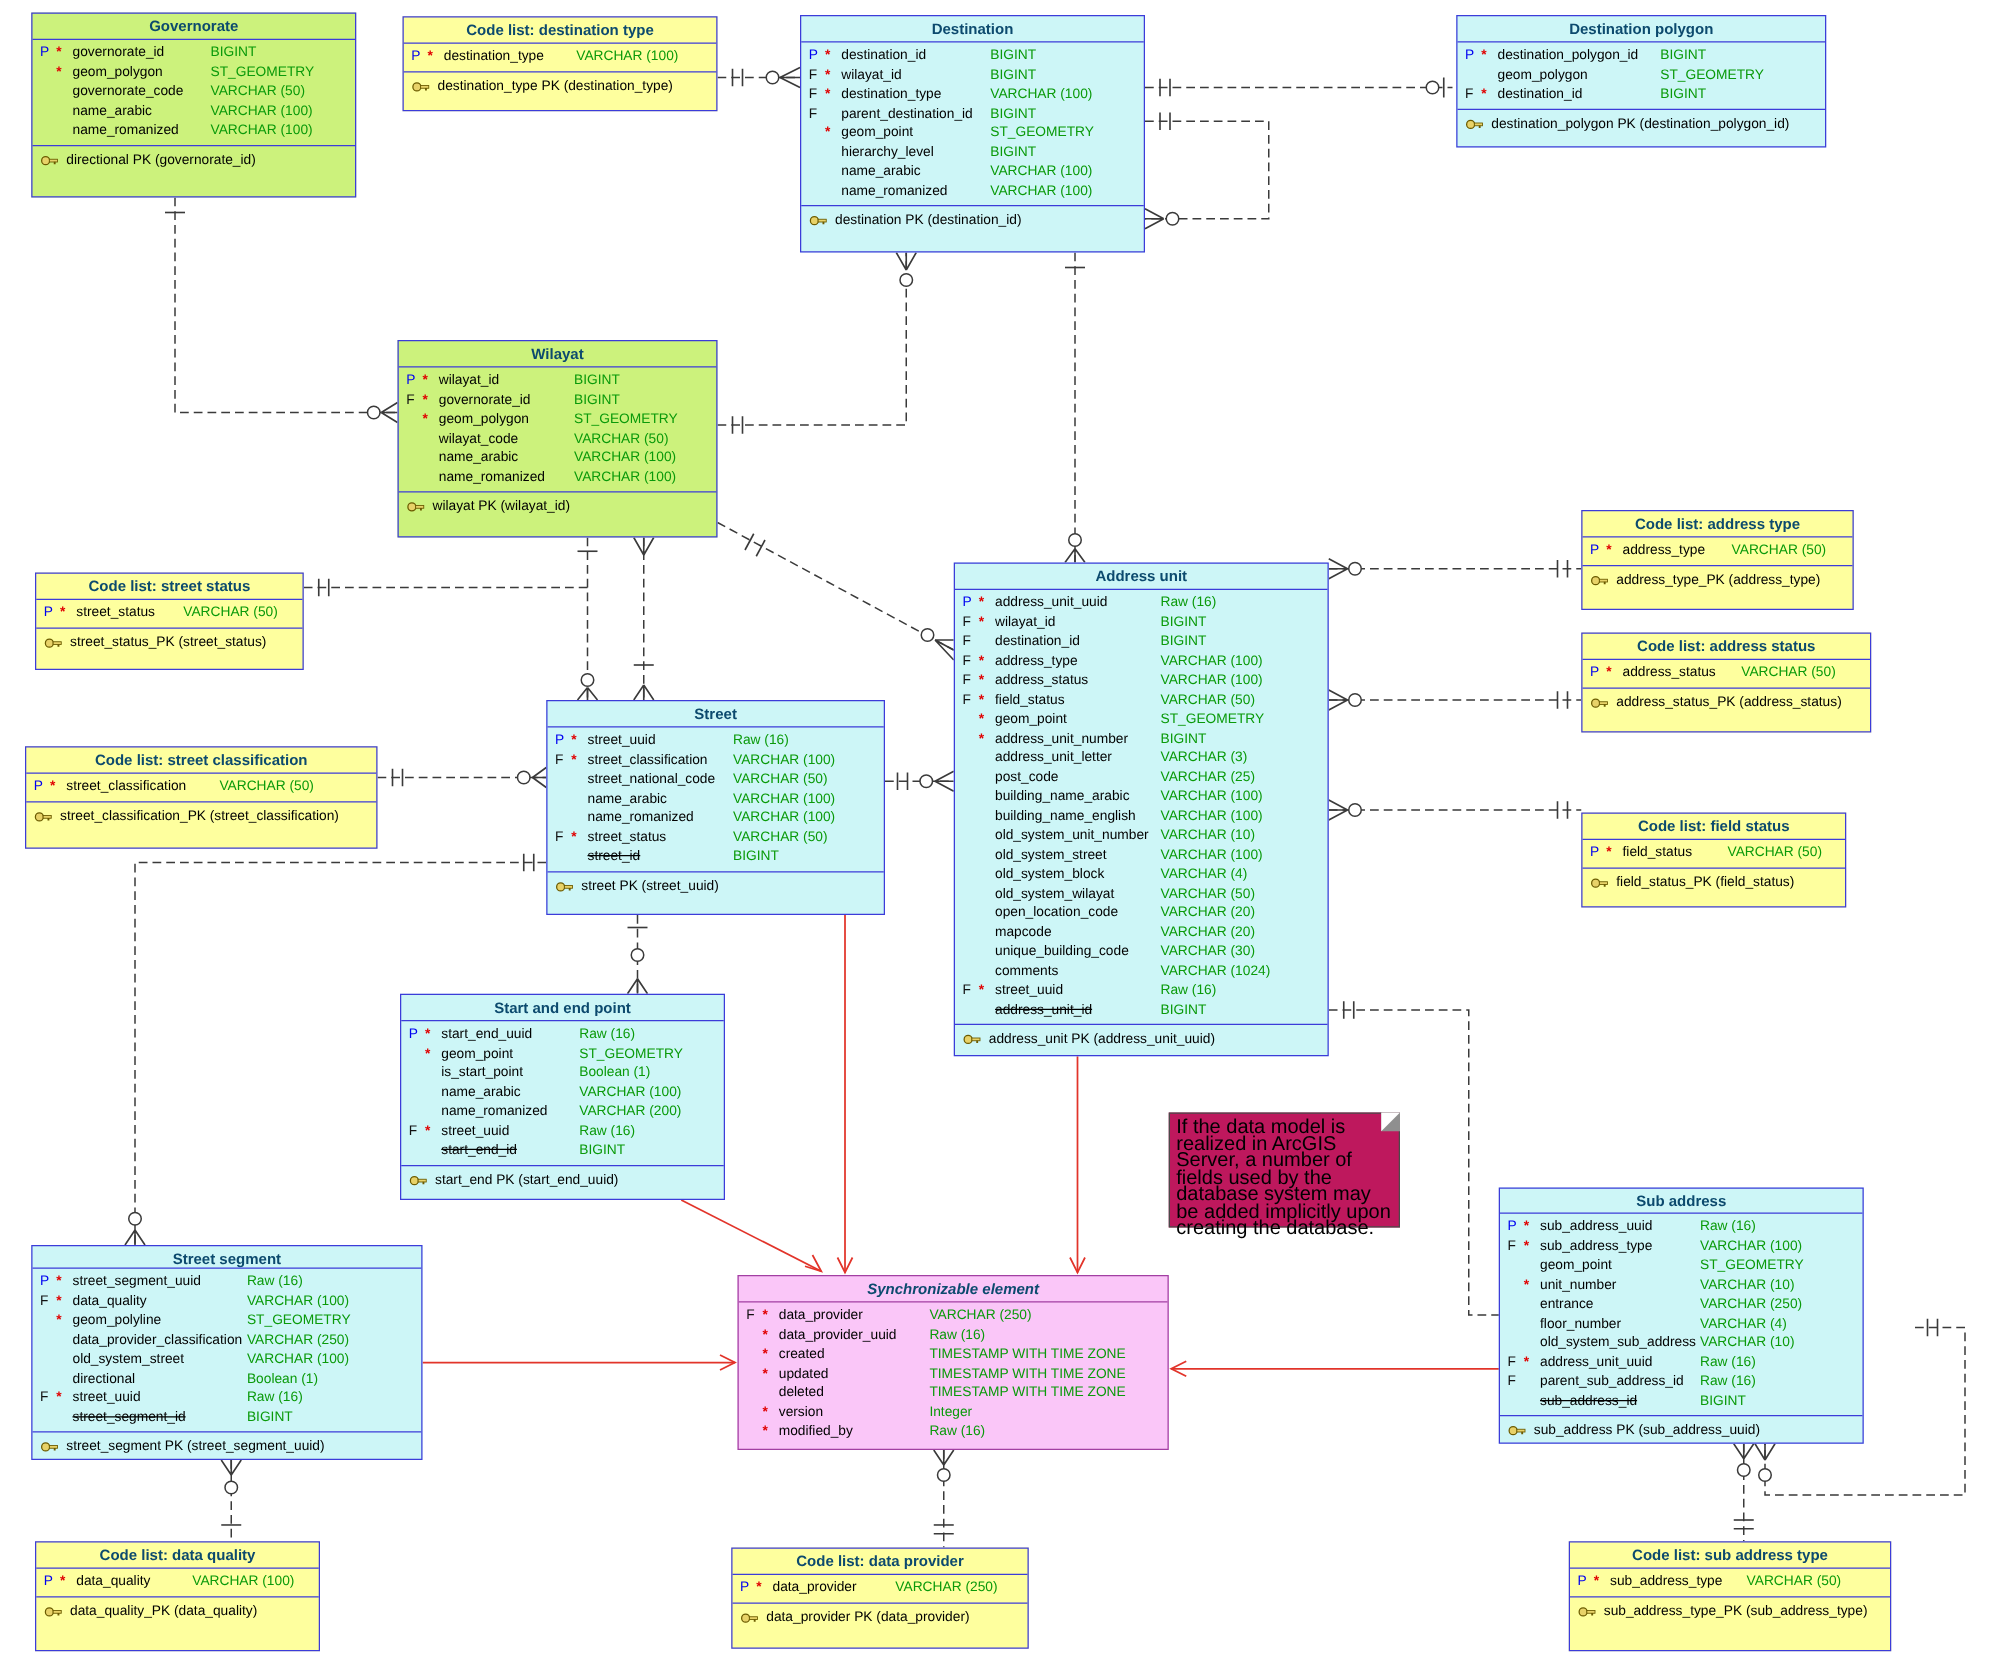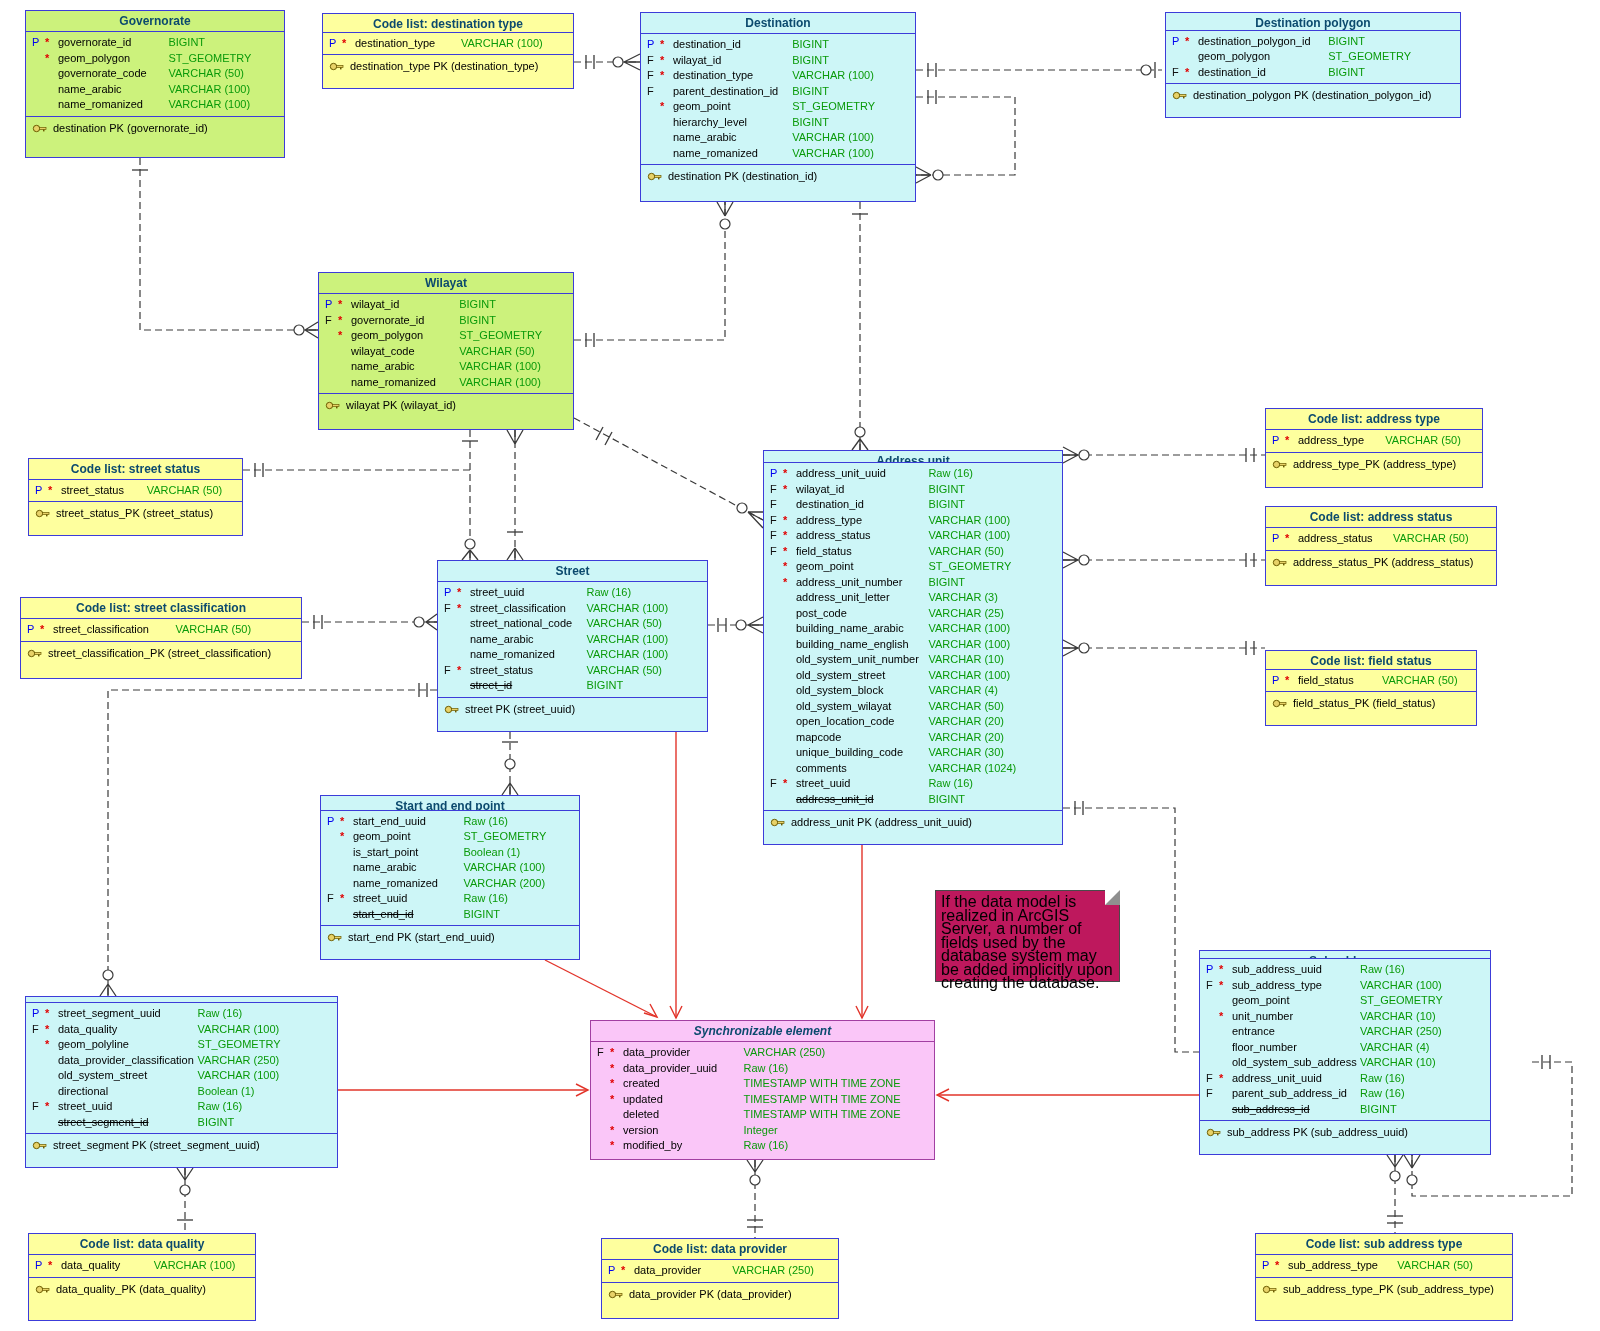--- a/index.html
+++ b/index.html
@@ -22,21 +22,21 @@
   .tbl-cols{padding-top:3px;}
   .col-row{display:flex;height:15.5px;line-height:15.5px;padding:0 4px 0 6px;white-space:nowrap;}
   .cm{width:13px;flex:0 0 13px;}
   .mk-p{color:#0000f0;}
   .mk-f{color:#111;}
   .cs{width:13px;flex:0 0 13px;color:#e00000;font-weight:bold;}
   .cn{flex:0 0 calc(55% - 26px);overflow:visible;}
   .narrow .cn{flex:0 0 calc(44% - 26px);}
   .strike{text-decoration:line-through;}
   .ct{color:#0a9a0a;flex:1;}
-  .tbl-pk{border-top:1.5px solid var(--bd);margin-top:3px;padding:5px 6px 16px 6px;display:flex;
+  .tbl-pk{border-top:1.5px solid var(--bd);margin-top:3px;padding:5px 6px 4px 6px;display:flex;
           gap:6px;align-items:flex-start;flex:1;white-space:nowrap;}
   .pk-ico{flex:0 0 auto;margin-top:2px;}
 
   .note{position:absolute;left:935px;top:890px;width:185px;height:92px;background:#be185d;
         border:1px solid #4a4a4a;box-sizing:border-box;font-size:16px;line-height:13.5px;
         padding:4px 5px;color:#000;}
   .note::after{content:"";position:absolute;top:-1px;right:-1px;width:0;height:0;
         border-style:solid;border-width:0 0 15px 15px;border-color:#ffffff #ffffff #8f8f8f #ffffff;}
 </style>
 </head>
@@ -266,21 +266,21 @@
           <span class="cn">name_romanized</span>
           <span class="ct">VARCHAR (100)</span>
         </div>
       </div>
       <div class="tbl-pk">
         <svg class="pk-ico" width="15" height="9">
           <circle cx="4.5" cy="4.5" r="3.2" fill="#e8d268" stroke="#6b5b00" stroke-width="1"></circle>
           <rect x="7.5" y="3.4" width="6.5" height="2.2" fill="#e8d268" stroke="#6b5b00" stroke-width="0.7"></rect>
           <rect x="11" y="5.4" width="1.5" height="2" fill="#6b5b00"></rect>
         </svg>
-        <span>destination PK (governorate_id)</span>
+        <span>directional PK (governorate_id)</span>
       </div>
     </div>
   <div class="tbl yellow" style="left:322px;top:13px;width:252px;height:76px">
       <div class="tbl-title">Code list: destination type</div>
       <div class="tbl-cols">
         <div class="col-row">
           <span class="cm mk-p">P</span>
           <span class="cs">*</span>
           <span class="cn">destination_type</span>
           <span class="ct">VARCHAR (100)</span>
@@ -979,21 +979,21 @@
       </div>
       <div class="tbl-pk">
         <svg class="pk-ico" width="15" height="9">
           <circle cx="4.5" cy="4.5" r="3.2" fill="#e8d268" stroke="#6b5b00" stroke-width="1"></circle>
           <rect x="7.5" y="3.4" width="6.5" height="2.2" fill="#e8d268" stroke="#6b5b00" stroke-width="0.7"></rect>
           <rect x="11" y="5.4" width="1.5" height="2" fill="#6b5b00"></rect>
         </svg>
         <span>data_quality_PK (data_quality)</span>
       </div>
     </div>
-  <div class="tbl yellow" style="left:601px;top:1238px;width:238px;height:81px">
+  <div class="tbl yellow" style="left:585px;top:1238px;width:238px;height:81px">
       <div class="tbl-title">Code list: data provider</div>
       <div class="tbl-cols">
         <div class="col-row">
           <span class="cm mk-p">P</span>
           <span class="cs">*</span>
           <span class="cn">data_provider</span>
           <span class="ct">VARCHAR (250)</span>
         </div>
       </div>
       <div class="tbl-pk">

